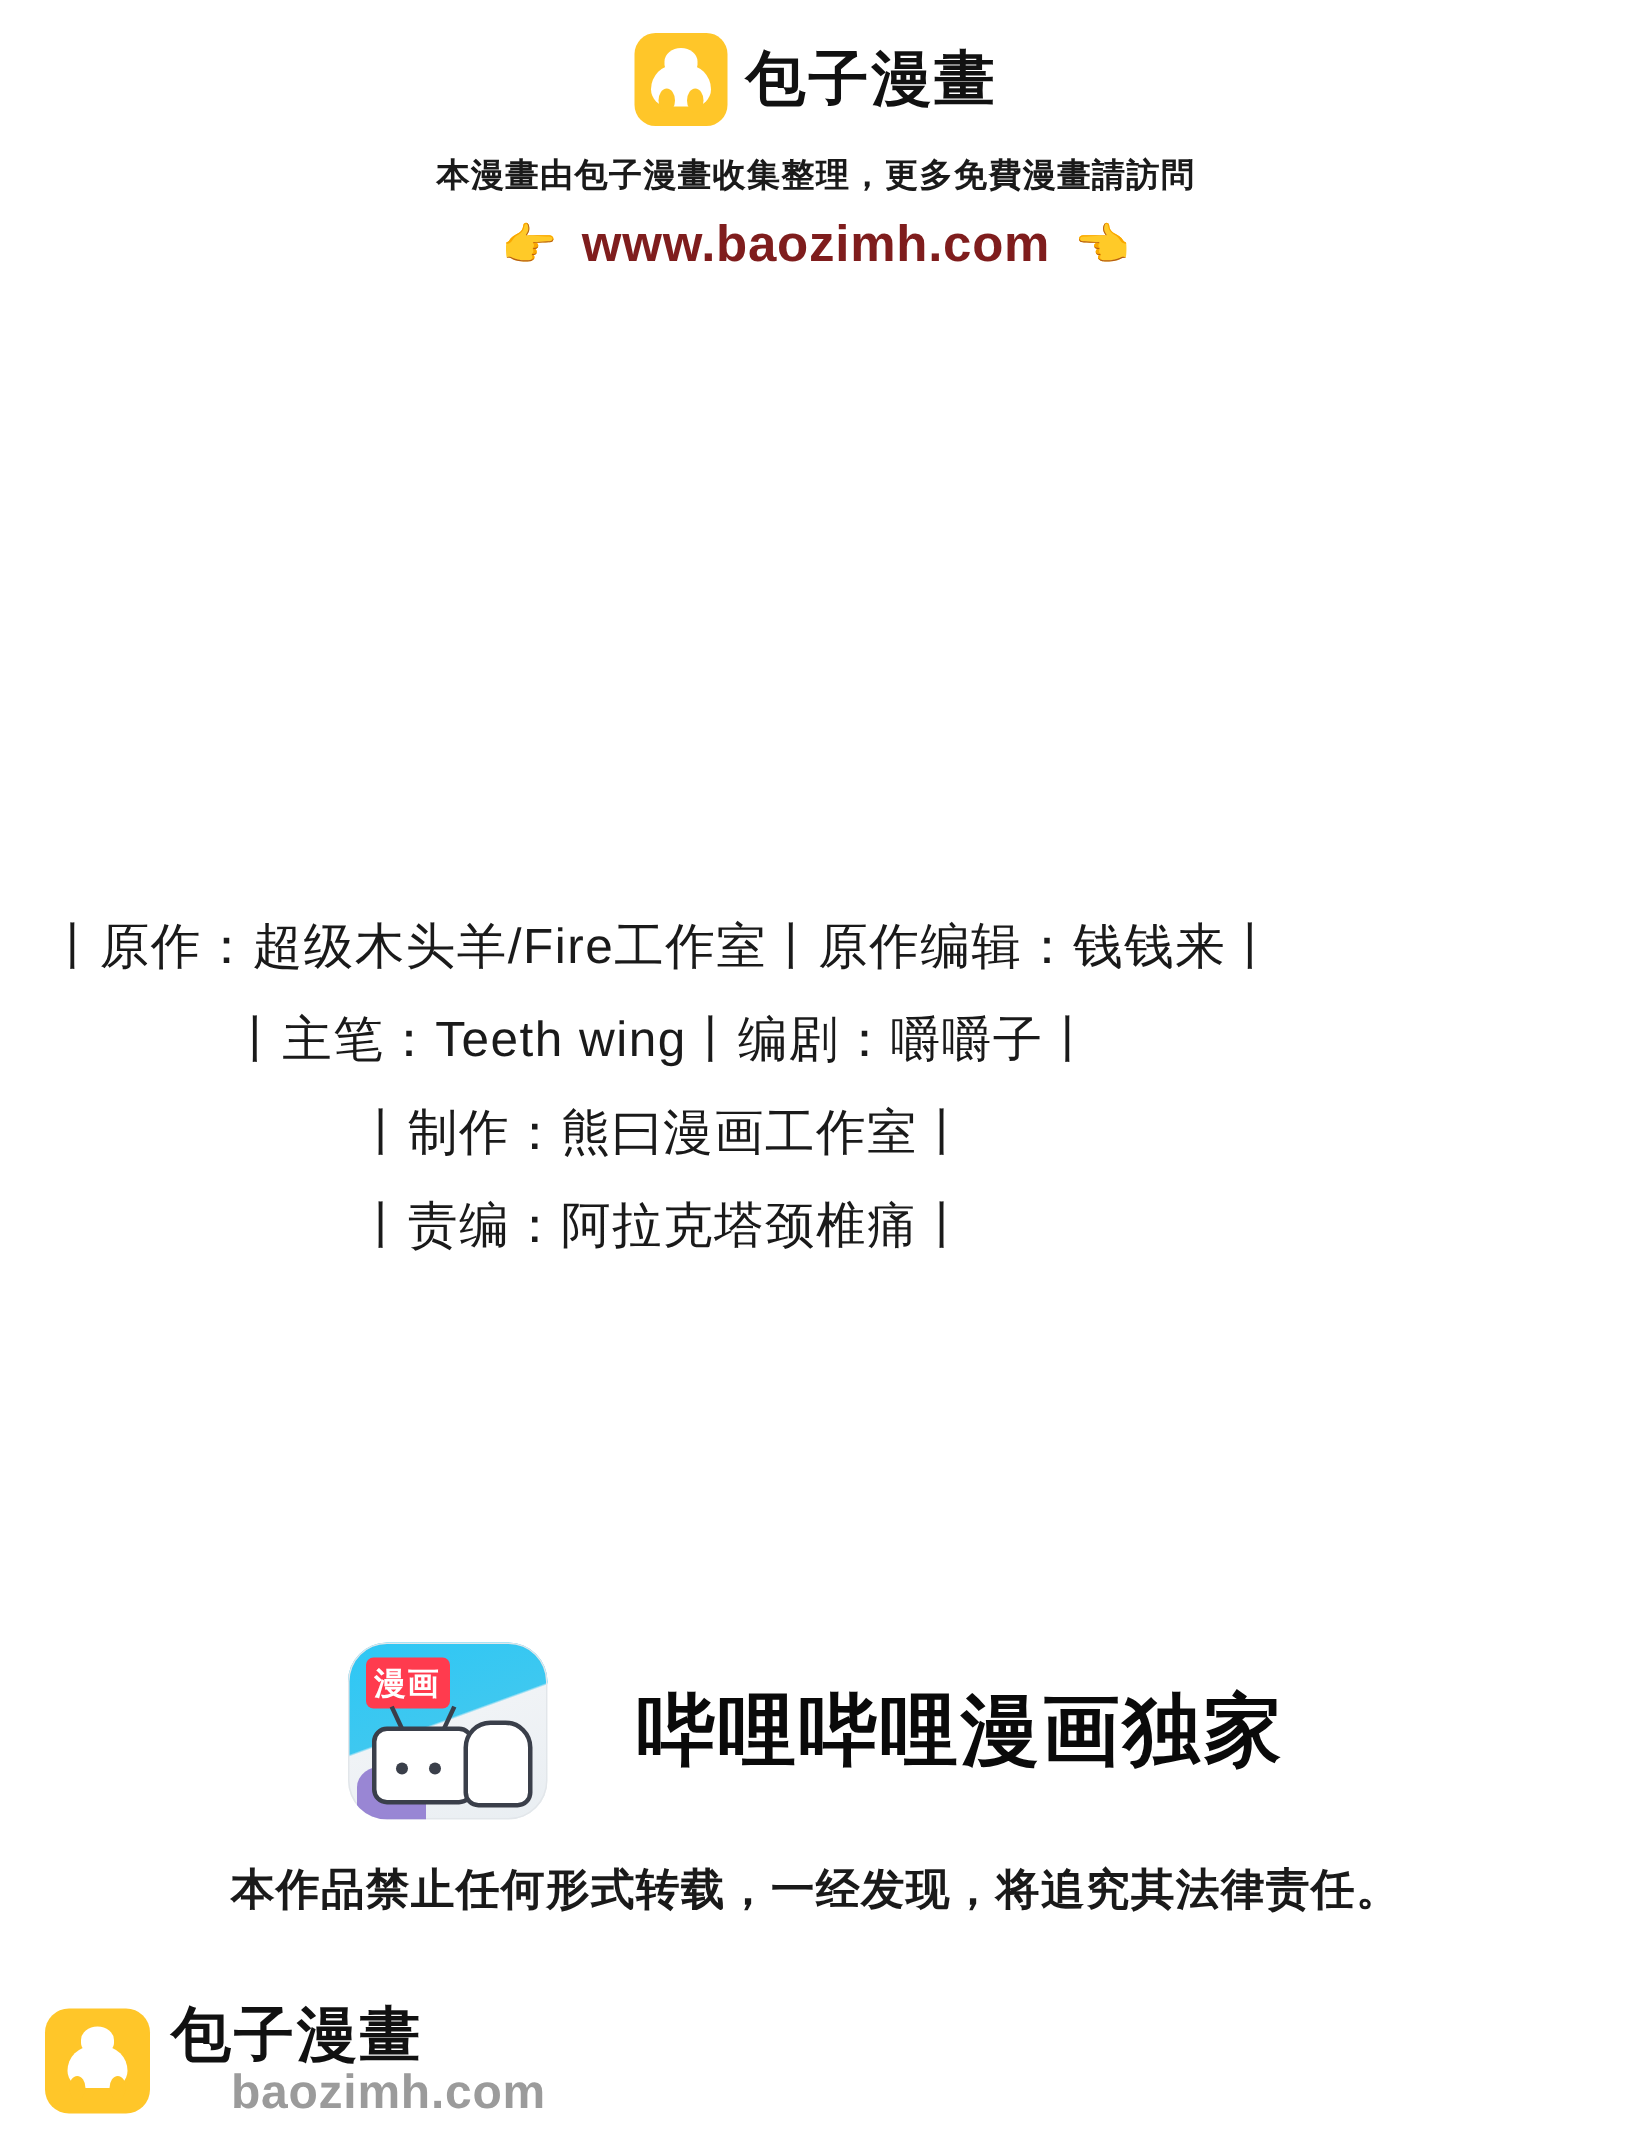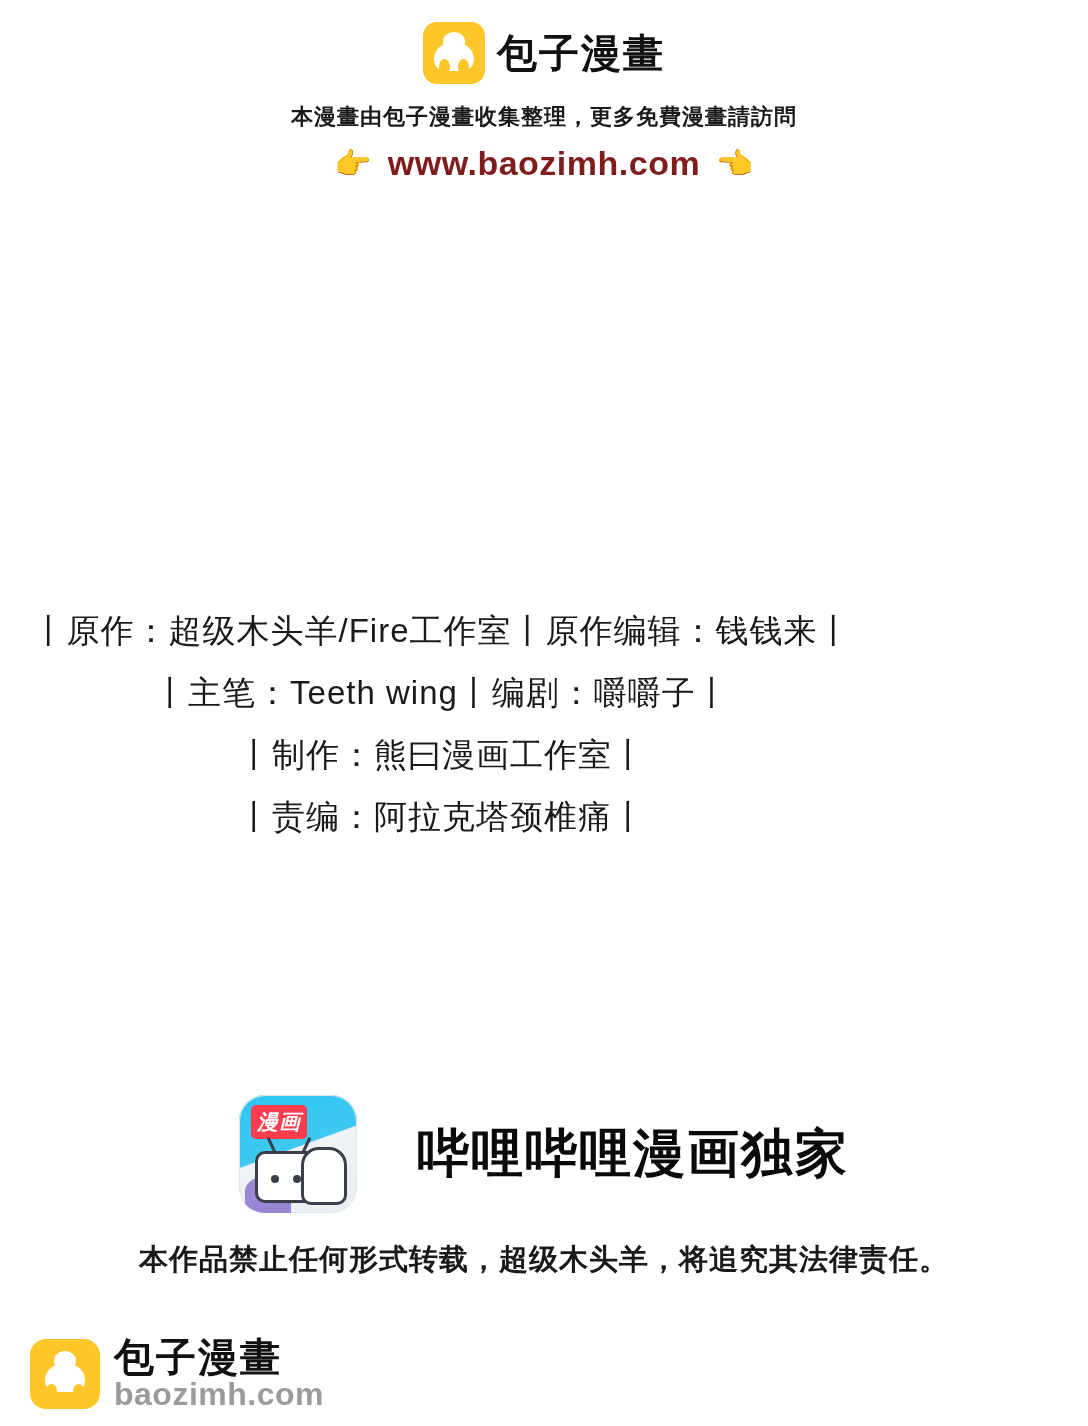--- a/index.html
+++ b/index.html
@@ -155,29 +155,28 @@
     position: absolute;
     top: 1095px;
     left: 0;
     width: 1088px;
     display: flex;
     align-items: center;
     justify-content: center;
     gap: 24px;
   }
   .bili-icon {
-    width: 118px;
+    width: 133px;
     height: 118px;
     border-radius: 26px;
     background: linear-gradient(160deg, #2dc7f5 0%, #3ec8f0 45%, #f0f3f6 46%, #e9eef2 100%);
     position: relative;
     overflow: hidden;
     flex: none;
     box-shadow: 0 0 0 1px #e2e6ea inset;
-    font-style: italic;
   }
   .bili-icon .tag {
     position: absolute;
     top: 10px;
     left: 12px;
     background: #ff3b4e;
     color: #ffffff;
     font-size: 21px;
     font-weight: 700;
     padding: 3px 6px;
@@ -280,20 +279,21 @@
     font-size: 40px;
     font-weight: 700;
     color: #111111;
     letter-spacing: 2px;
   }
   .footer-url {
     font-size: 32px;
     font-weight: 700;
     color: #9b9b9b;
     letter-spacing: 0.5px;
+    margin-left: 40px;
   }
 </style>
 </head>
 <body>
 
 <div class="page">
 
   <div class="top-banner">
     <div class="brand-row">
       <span class="bun-logo">
@@ -325,21 +325,21 @@
       <span class="tag">漫画</span>
       <span class="purple"></span>
       <span class="tv"></span>
       <span class="eye-l"></span>
       <span class="eye-r"></span>
       <span class="hand-shape"></span>
     </span>
     <span class="exclusive-text">哔哩哔哩漫画独家</span>
   </div>
 
-  <div class="notice">本作品禁止任何形式转载，超级木头羊，将追究其法律责任。</div>
+  <div class="notice">本作品禁止任何形式转载，一经发现，将追究其法律责任。</div>
 
   <div class="footer">
     <span class="bun-logo">
       <span class="bun-body"></span>
       <span class="bun-top"></span>
       <span class="bun-fold-l"></span>
       <span class="bun-fold-r"></span>
     </span>
     <span class="footer-text">
       <span class="footer-title">包子漫畫</span>

